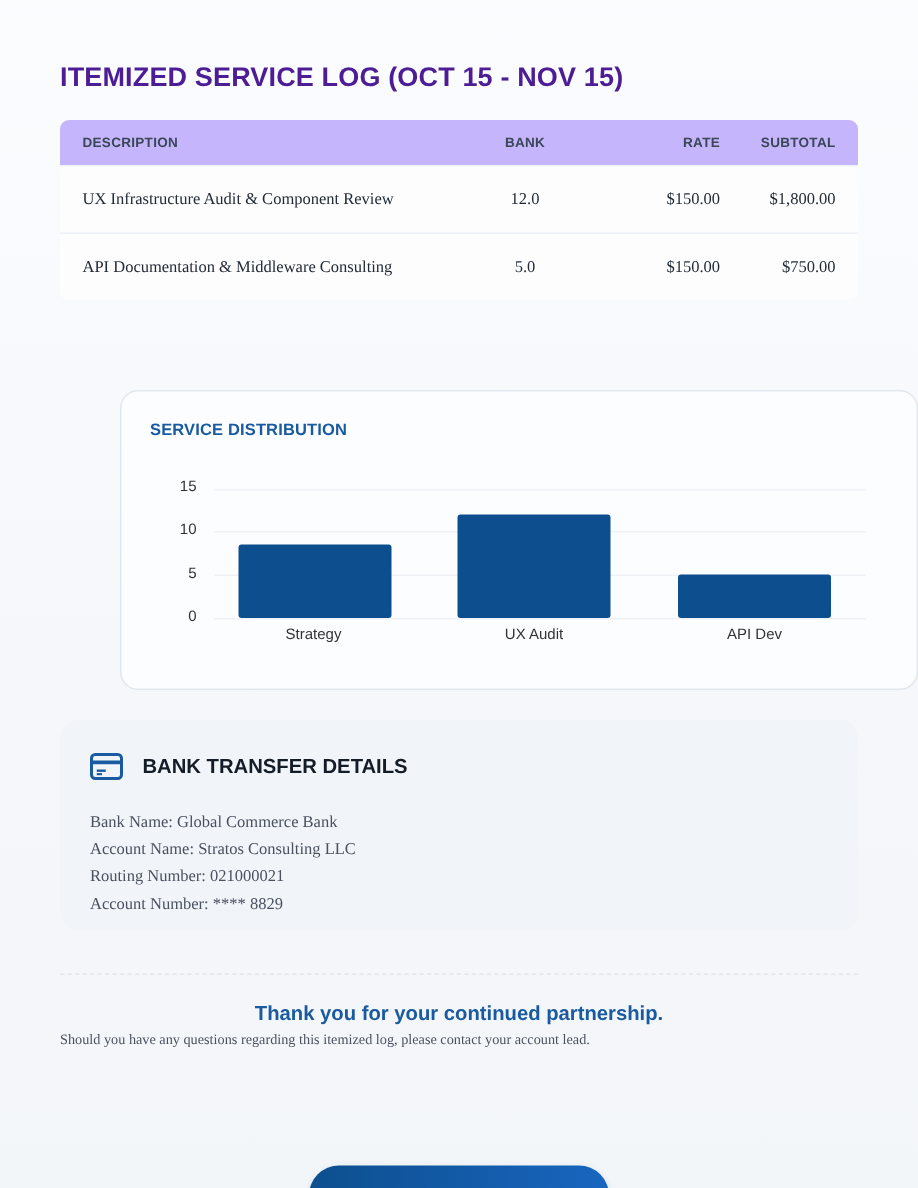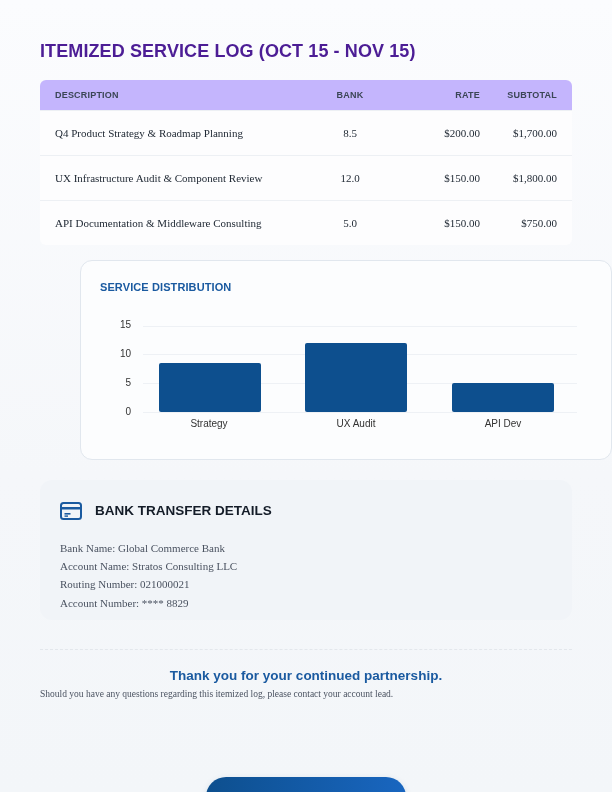--- a/index.html
+++ b/index.html
@@ -111,26 +111,20 @@
   <h1 class="title">ITEMIZED SERVICE LOG (OCT 15 - NOV 15)</h1>
 
   <div class="table">
     <div class="thead">
       <div class="c-desc">DESCRIPTION</div>
       <div class="c-hours">BANK</div>
       <div class="c-rate">RATE</div>
       <div class="c-sub">SUBTOTAL</div>
     </div>
     <div class="trow">
-      <div class="c-desc">Q4 Product Strategy &amp; Roadmap Planning</div>
-      <div class="c-hours">8.5</div>
-      <div class="c-rate">$200.00</div>
-      <div class="c-sub">$1,700.00</div>
-    </div>
-    <div class="trow">
       <div class="c-desc">UX Infrastructure Audit &amp; Component Review</div>
       <div class="c-hours">12.0</div>
       <div class="c-rate">$150.00</div>
       <div class="c-sub">$1,800.00</div>
     </div>
     <div class="trow">
       <div class="c-desc">API Documentation &amp; Middleware Consulting</div>
       <div class="c-hours">5.0</div>
       <div class="c-rate">$150.00</div>
       <div class="c-sub">$750.00</div>

